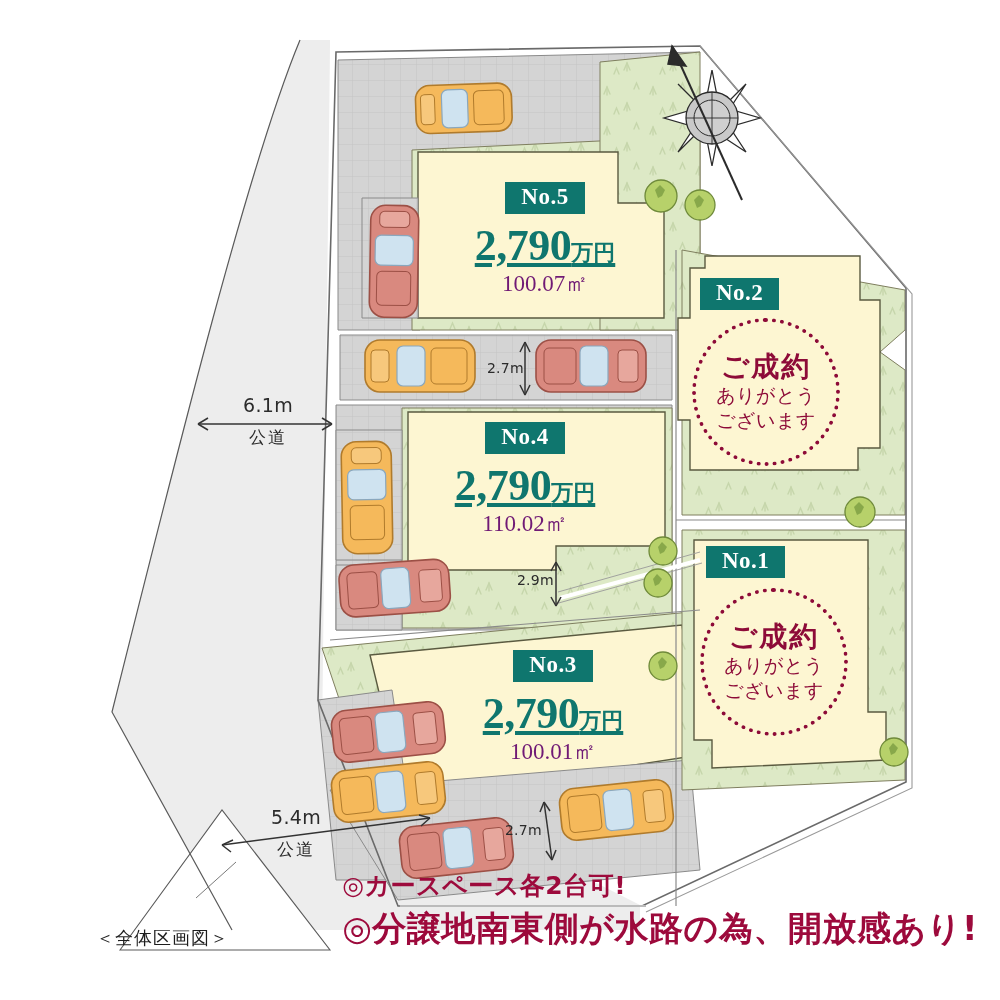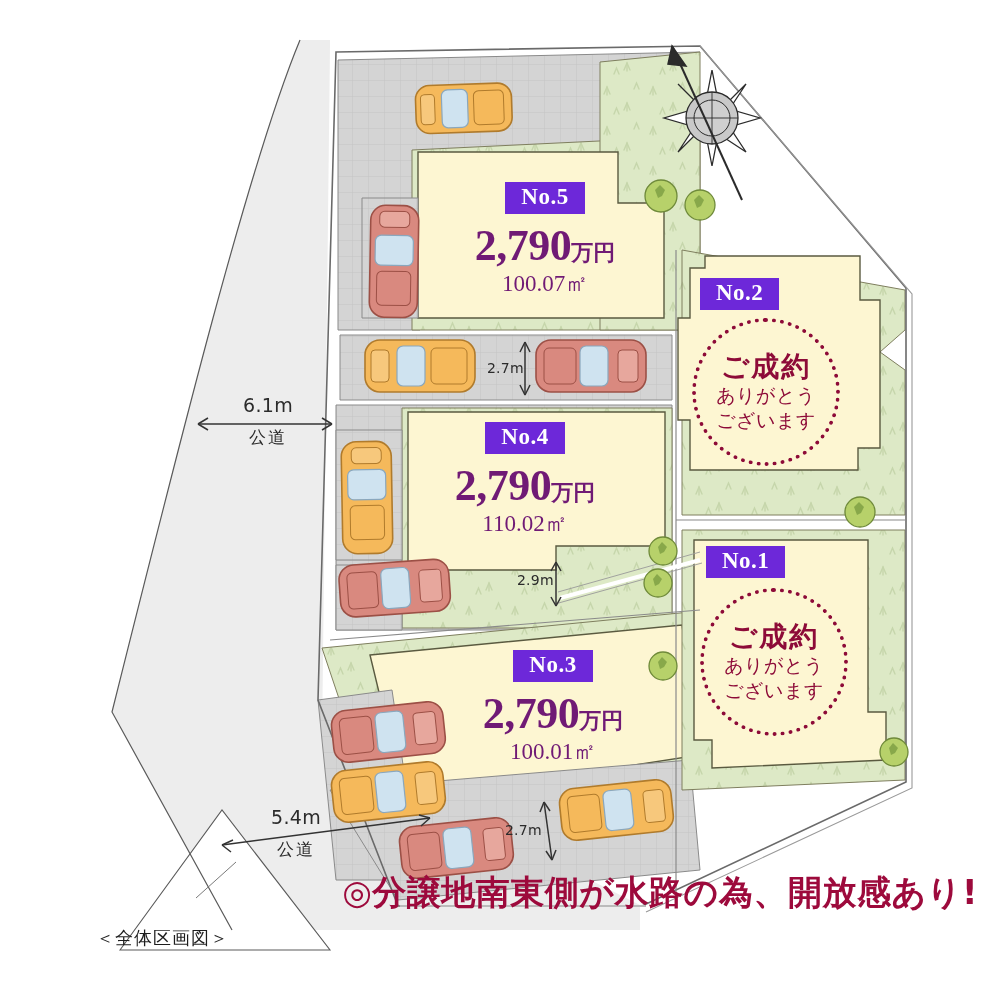--- a/index.html
+++ b/index.html
@@ -33,37 +33,38 @@
   .overlay > * { pointer-events: auto; }
 
   .lot-card {
     position: absolute;
     text-align: center;
     color: #9d0a3c;
     white-space: nowrap;
   }
   .lot-badge {
     display: inline-block;
-    background: #6d28d9;
+    background: #0f766e;
     color: #ffffff;
     font-family: "Liberation Serif", "DejaVu Serif", serif;
     font-size: 23px;
     font-weight: 700;
     letter-spacing: 0.5px;
     padding: 3px 16px 5px 16px;
     line-height: 1.05;
   }
   .lot-price {
     font-family: "Liberation Serif", "DejaVu Serif", serif;
-    color: #701a75;
+    color: #0f766e;
     font-size: 44px;
     font-weight: 700;
     letter-spacing: -0.5px;
     margin-top: 10px;
     line-height: 1;
+    text-decoration: underline;
   }
   .lot-price .unit {
     font-family: "DejaVu Sans", "Liberation Sans", sans-serif;
     font-size: 22px;
     font-weight: 700;
     letter-spacing: 0;
   }
   .lot-area {
     font-family: "Liberation Serif", "DejaVu Serif", serif;
     color: #701a75;
@@ -431,17 +432,18 @@
       <span class="dim-val">2.9m</span>
     </div>
 
     <div class="dim dim-small" style="left:500px; top:822px; width:42px; text-align:right;">
       <span class="dim-val">2.7m</span>
     </div>
 
     <div class="caption" style="left:96px; top:926px;">＜全体区画図＞</div>
 
     <div class="notes" style="top:868px;">
+      <div class="note-line">◎カースペース各2台可!</div>
       <div class="note-line second">◎分譲地南東側が水路の為、開放感あり!</div>
     </div>
 
   </div>
 </div>
 
 </body></html>

